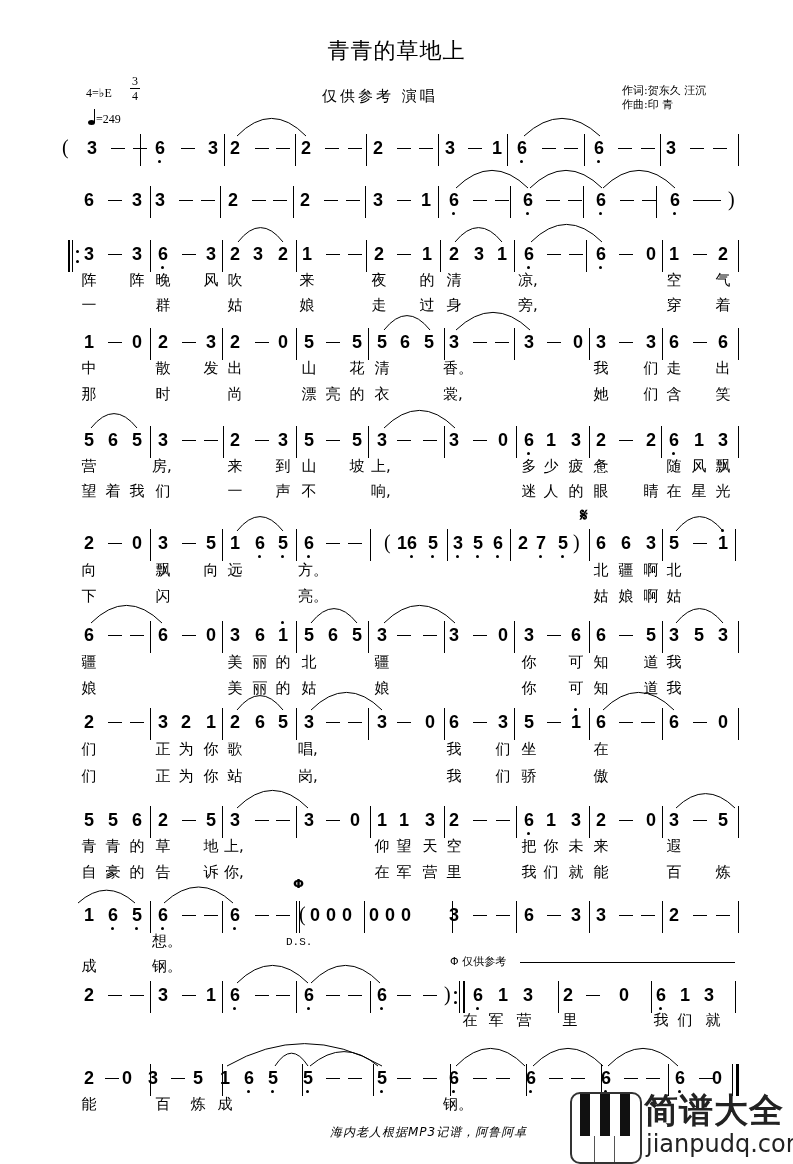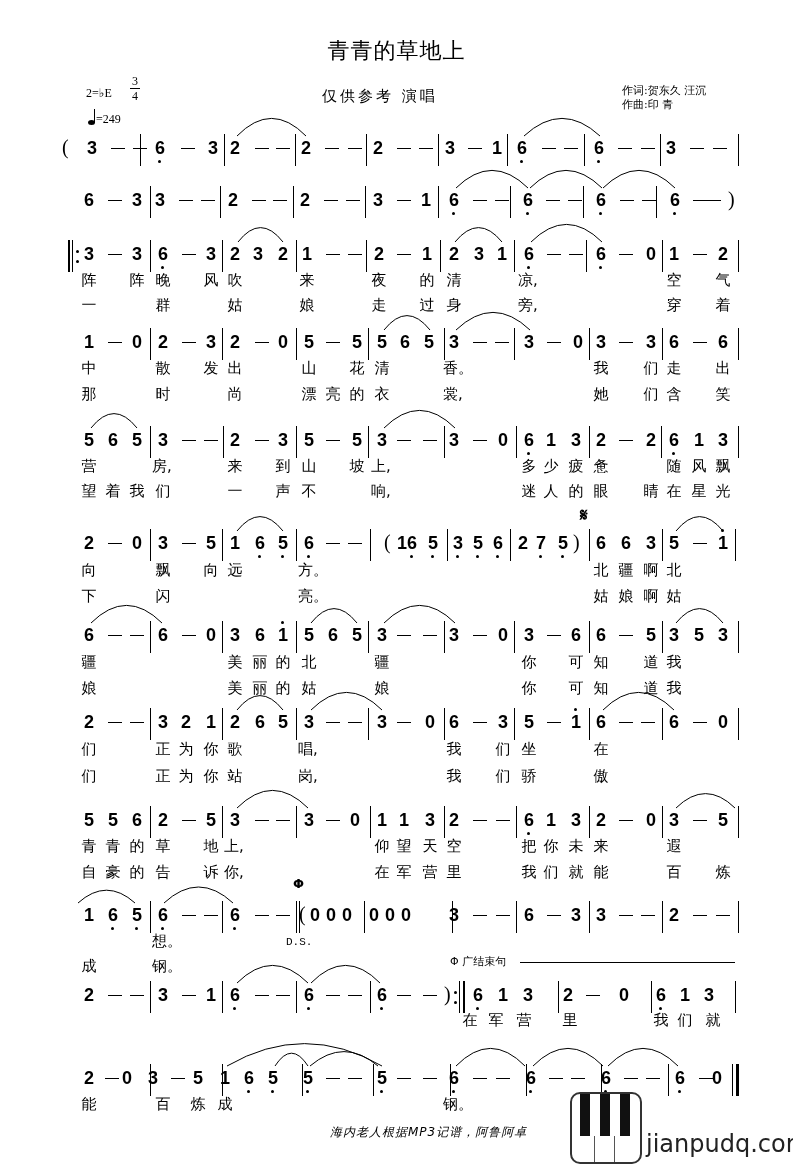--- a/index.html
+++ b/index.html
@@ -26,21 +26,21 @@
 </style>
 </head>
 <body>
 
 <div class="abs title">青青的草地上</div>
 <div class="abs singer">仅供参考  演唱</div>
 <div class="abs credits">
   <div>作词:贺东久  汪沉</div>
   <div>作曲:印  青</div>
 </div>
-<div class="abs key">2=♭E</div>
+<div class="abs key">4=♭E</div>
 <div class="abs ts">
   <span>3</span>
   <span class="line"></span>
   <span>4</span>
 </div>
 <div class="abs tempo">
   <span style="display:inline-block;position:relative;width:8px;height:14px;vertical-align:-2px;">
     <span style="position:absolute;left:0;bottom:0;width:7px;height:5px;border-radius:50%;background:#000;"></span>
     <span style="position:absolute;left:6px;bottom:2px;width:1px;height:14px;background:#000;"></span>
   </span><span>=249</span>
@@ -623,21 +623,21 @@
     <div class="note" style="left: 661px; top: 985px;">6<span class="dl"></span></div>
     <div class="note" style="left: 685px; top: 985px;">1</div>
     <div class="note" style="left: 709px; top: 985px;">3</div>
     <div class="lyr" style="left: 470px; top: 1011px;">在</div>
     <div class="lyr" style="left: 496px; top: 1011px;">军</div>
     <div class="lyr" style="left: 524px; top: 1011px;">营</div>
     <div class="lyr" style="left: 570px; top: 1011px;">里</div>
     <div class="lyr" style="left: 661px; top: 1011px;">我</div>
     <div class="lyr" style="left: 685px; top: 1011px;">们</div>
     <div class="lyr" style="left: 713px; top: 1011px;">就</div>
-    <div style="position: absolute; left: 450px; top: 954px; font-size: 11px;">Φ 广结束句</div>
+    <div style="position: absolute; left: 450px; top: 954px; font-size: 11px;">Φ 仅供参考</div>
     <div style="position: absolute; left: 520px; top: 962px; width: 215px; height: 1px; background: rgb(0, 0, 0);"></div>
     <div class="bar" style="left: 150px; top: 1064px; height: 32px;"></div>
     <div class="bar" style="left: 222px; top: 1064px; height: 32px;"></div>
     <div class="bar" style="left: 302px; top: 1064px; height: 32px;"></div>
     <div class="bar" style="left: 373px; top: 1064px; height: 32px;"></div>
     <div class="bar" style="left: 450px; top: 1064px; height: 32px;"></div>
     <div class="bar" style="left: 526px; top: 1064px; height: 32px;"></div>
     <div class="bar" style="left: 601px; top: 1064px; height: 32px;"></div>
     <div class="bar" style="left: 668px; top: 1064px; height: 32px;"></div>
     <div class="bar" style="left: 732px; top: 1064px; height: 32px;"></div>
@@ -714,14 +714,15 @@
 <div class="abs footer">海内老人根据MP3记谱，阿鲁阿卓</div>
 
 <div class="abs logo">
   <div style="position:absolute;left:0;top:2px;width:68px;height:68px;border:2px solid #333;border-radius:10px;overflow:hidden;background:#fff;">
     <div style="position:absolute;left:8px;top:0;width:10px;height:42px;background:#111;"></div>
     <div style="position:absolute;left:28px;top:0;width:10px;height:42px;background:#111;"></div>
     <div style="position:absolute;left:48px;top:0;width:10px;height:42px;background:#111;"></div>
     <div style="position:absolute;left:22px;top:42px;width:1px;height:26px;background:#555;"></div>
     <div style="position:absolute;left:42px;top:42px;width:1px;height:26px;background:#555;"></div>
   </div>
+  <div style="position:absolute;left:74px;top:0;font-size:34px;font-weight:bold;color:#222;letter-spacing:1px;line-height:40px;">简谱大全</div>
   <div style="position:absolute;left:76px;top:40px;font-size:24px;color:#222;font-family:'DejaVu Sans',sans-serif;line-height:28px;">jianpudq.com</div>
 </div>
 
 </body></html>

